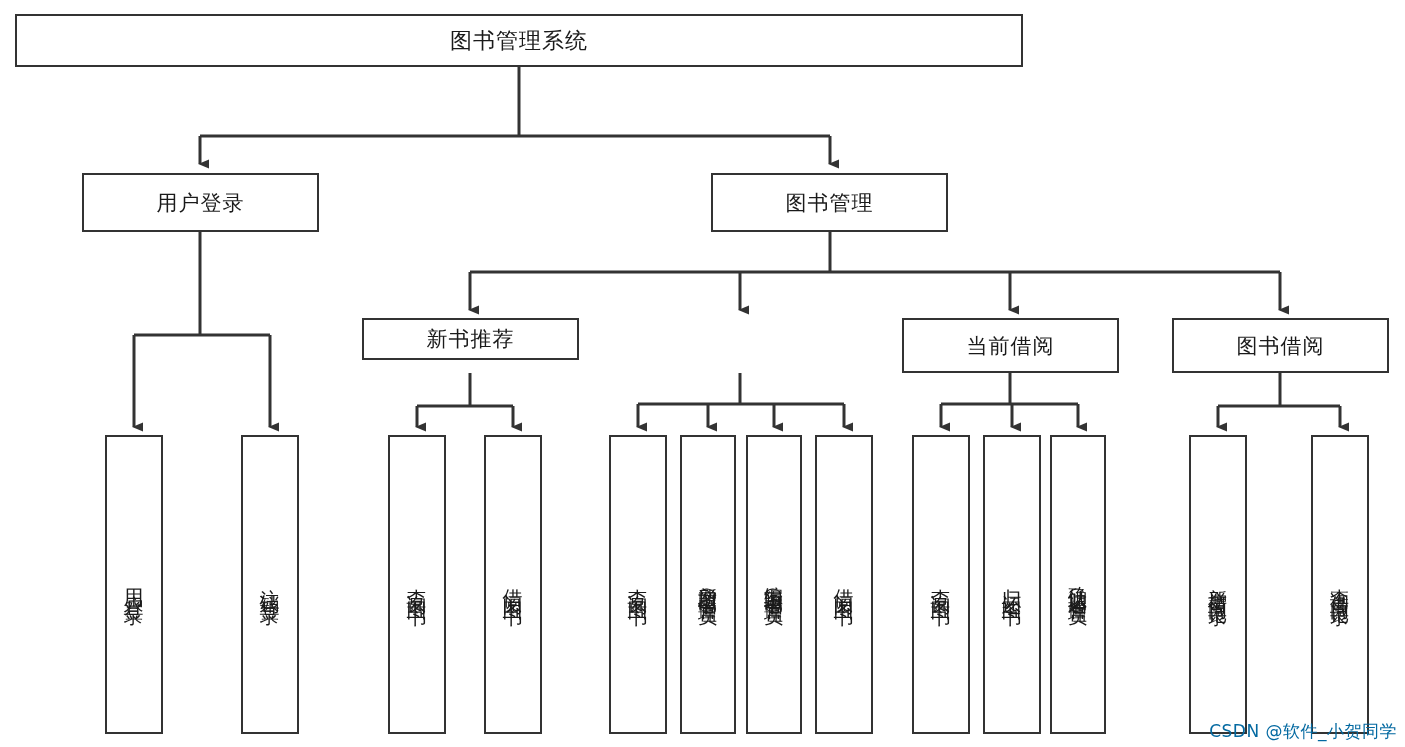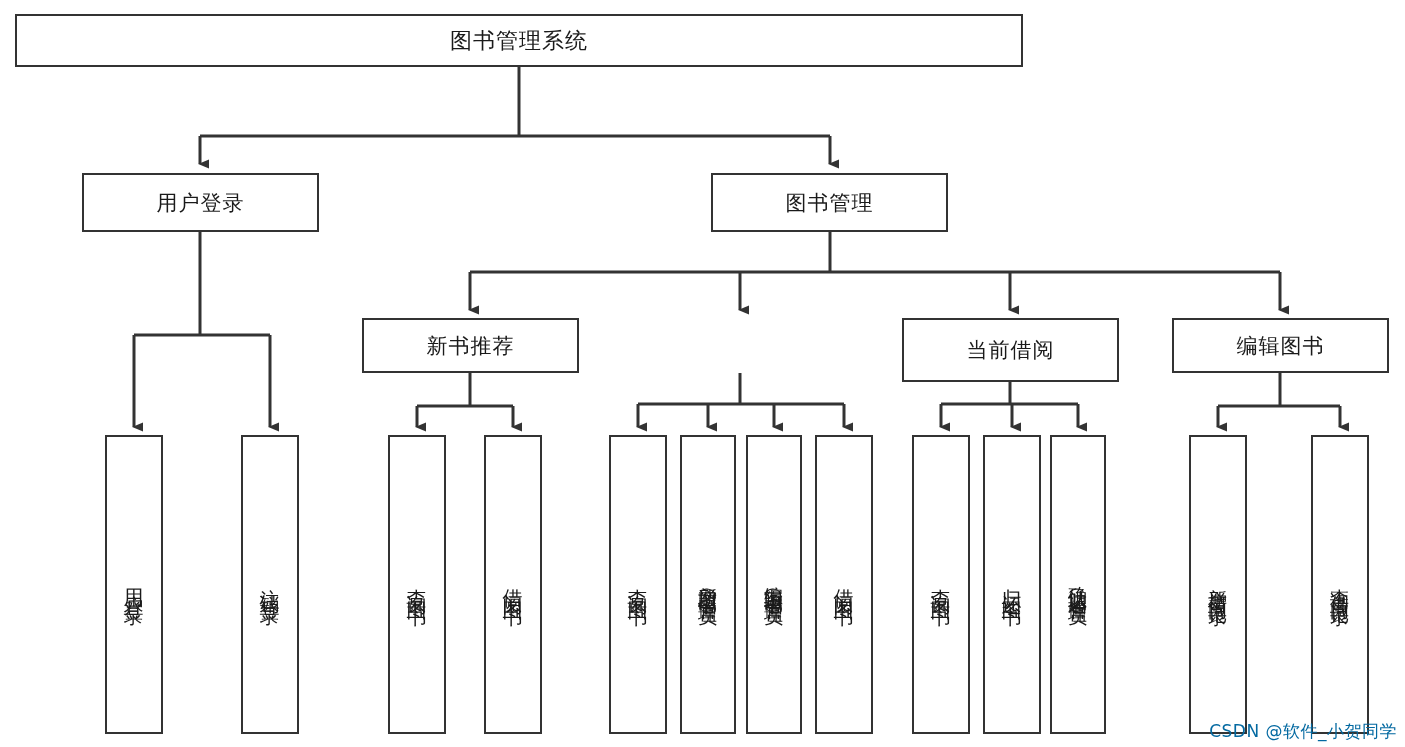--- a/index.html
+++ b/index.html
@@ -133,28 +133,28 @@
     <span>图书管理系统</span>
   </div>
 
   <div class="node horizontal" style="left:82px; top:173px; width:237px; height:59px;">
     <span>用户登录</span>
   </div>
   <div class="node horizontal" style="left:711px; top:173px; width:237px; height:59px;">
     <span>图书管理</span>
   </div>
 
-  <div class="node horizontal" style="left:362px; top:318px; width:217px; height:55px;">
+  <div class="node horizontal" style="left:362px; top:318px; width:217px; height:42px;">
     <span>新书推荐</span>
   </div>
-  <div class="node horizontal" style="left:902px; top:318px; width:217px; height:64px;">
+  <div class="node horizontal" style="left:902px; top:318px; width:217px; height:55px;">
     <span>当前借阅</span>
   </div>
   <div class="node horizontal" style="left:1172px; top:318px; width:217px; height:55px;">
-    <span>编辑图书</span>
+    <span>图书借阅</span>
   </div>
 
   <div class="node vertical" style="left:105px; top:435px; width:58px; height:299px;">
     <span class="vtext">用户登录</span>
   </div>
   <div class="node vertical" style="left:241px; top:435px; width:58px; height:299px;">
     <span class="vtext">注销登录</span>
   </div>
 
   <div class="node vertical" style="left:388px; top:435px; width:58px; height:299px;">

